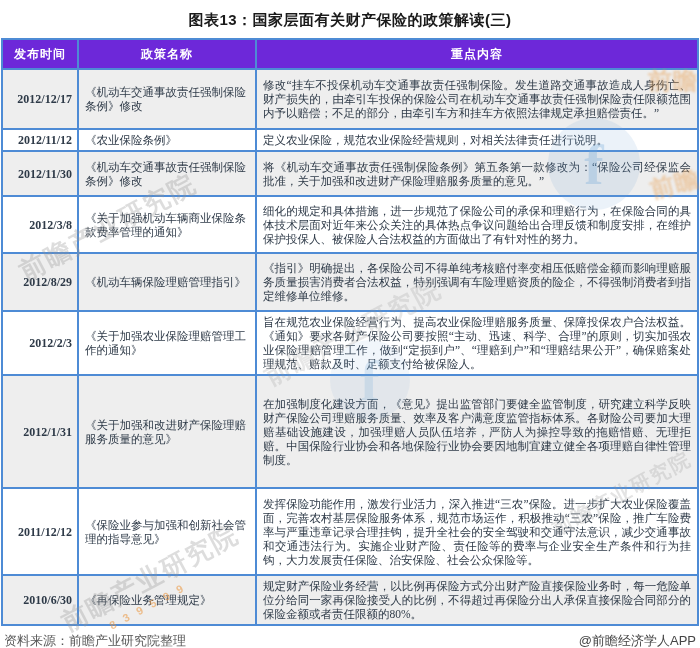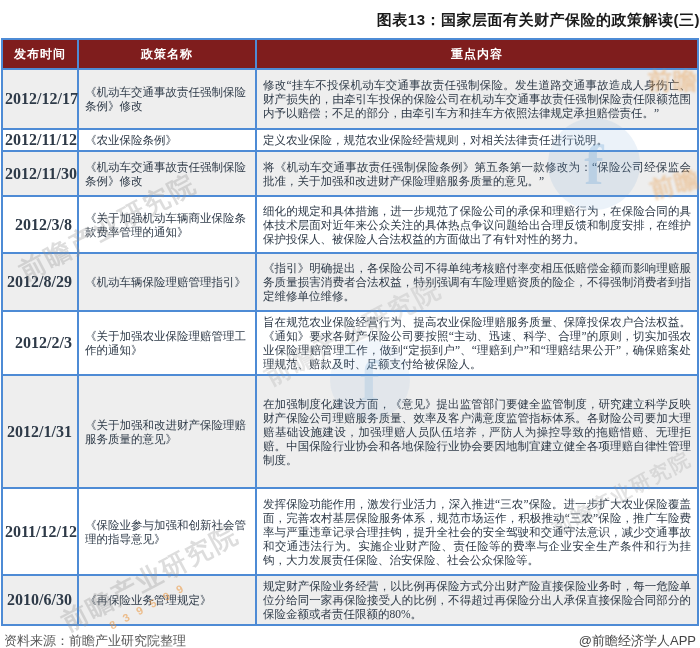--- a/index.html
+++ b/index.html
@@ -1,53 +1,53 @@
 <!DOCTYPE html>
 <html><head>
 <meta charset="utf-8">
 <style>
   html,body{margin:0;padding:0;}
   body{
     width:700px;height:648px;background:#ffffff;position:relative;overflow:hidden;
     font-family:"Liberation Sans","DejaVu Sans",sans-serif;
   }
   .title{
-    text-align:right;font-size:15px;font-weight:bold;color:#1a1a1a;
+    text-align:center;font-size:15px;font-weight:bold;color:#1a1a1a;
     padding:11px 0 8px 0;letter-spacing:0.5px;
   }
   table.policy{
     width:696px;margin:0 auto;border-collapse:collapse;table-layout:fixed;
     border:2px solid #4e8bd5;
   }
   col.c1{width:76px}
   col.c2{width:178px}
   col.c3{width:442px}
   th{
-    background:#7f1d1d;color:#ffffff;font-size:12px;font-weight:bold;height:26px;
+    background:#6d28d9;color:#ffffff;font-size:12px;font-weight:bold;height:26px;
     border:2px solid #4e8bd5;font-family:"Liberation Serif","DejaVu Serif",serif;
     letter-spacing:1px;
     text-align:center;
   }
   td{
     border:2px solid #4e8bd5;font-size:11.5px;line-height:14px;color:#2e3a48;
     font-family:"Liberation Serif","DejaVu Serif",serif;vertical-align:middle;
     word-break:break-all;
   }
   tbody tr:nth-child(odd) td{background:#eeeeee;}
   tbody tr:nth-child(even) td{background:#ffffff;}
   tbody tr:nth-child(1){height:60px}
   tbody tr:nth-child(2){height:15px}
   tbody tr:nth-child(3){height:45px}
   tbody tr:nth-child(4){height:57px}
   tbody tr:nth-child(5){height:58px}
   tbody tr:nth-child(6){height:62px}
   tbody tr:nth-child(7){height:113px}
   tbody tr:nth-child(8){height:87px}
   tbody tr:nth-child(9){height:48px}
-  td.date{text-align:right;padding:2px 5px 2px 2px;font-weight:bold;white-space:nowrap;font-size:16px;}
+  td.date{text-align:right;padding:2px 5px 2px 2px;font-weight:bold;white-space:nowrap;font-size:12px;}
   td.policy{padding:2px 6px;}
   td.content{padding:3px 6px;text-align:justify;font-family:Liberation Serif, serif;}
   .footer{
     width:692px;margin:6px auto 0 auto;display:flex;justify-content:space-between;align-items:center;
   }
   .footer .src{font-size:13px;color:#595959;}
   .footer .credit{font-size:13px;color:#454545;}
   
   .wm{position:absolute;pointer-events:none;white-space:nowrap;z-index:6;}
   .wm-diag{font-size:26px;font-weight:bold;color:rgba(150,150,150,0.32);transform:rotate(-28deg);letter-spacing:2px;}

